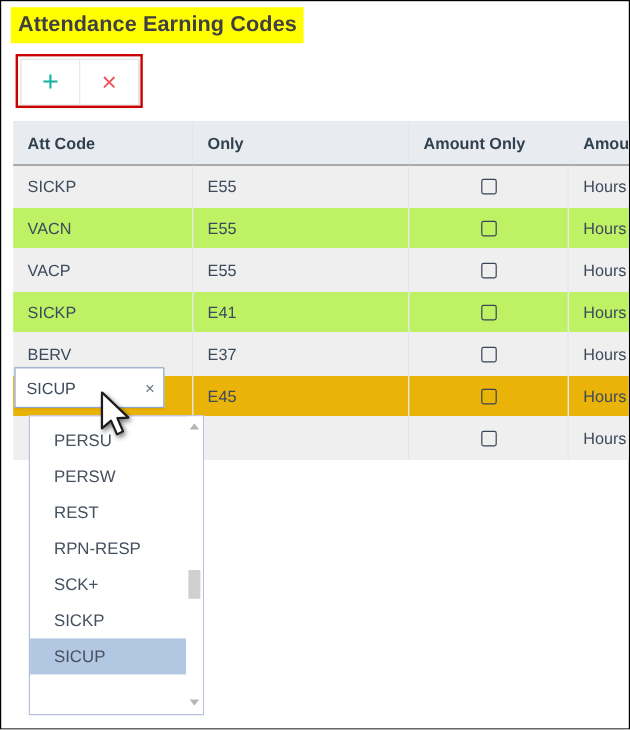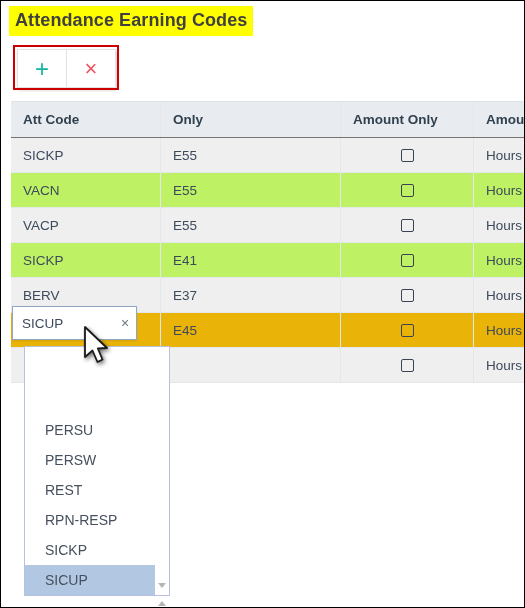--- a/index.html
+++ b/index.html
@@ -159,21 +159,20 @@
     position: absolute;
     left: 23px;
     top: 345px;
     width: 146px;
     height: 250px;
     box-sizing: border-box;
     background: #ffffff;
     border: 1px solid #b7c0de;
     z-index: 7;
     display: flex;
-    align-items: flex-end;
   }
   .dropdown-list {
     flex: 1;
     padding-top: 5px;
     overflow: hidden;
   }
   .dd-item {
     height: 30px;
     line-height: 30px;
     padding-left: 20px;
@@ -318,20 +317,21 @@
     <span class="cell-editor-value">SICUP</span>
     <span class="cell-editor-clear">×</span>
   </div>
 
   <div class="dropdown">
     <div class="dropdown-list">
       <div class="dd-item">PERSU</div>
       <div class="dd-item">PERSW</div>
       <div class="dd-item">REST</div>
       <div class="dd-item">RPN-RESP</div>
+      <div class="dd-item">SCK+</div>
       <div class="dd-item">SICKP</div>
       <div class="dd-item sel">SICUP</div>
     </div>
     <div class="dd-scroll">
       <div class="dd-arrow up">
           <i></i>
         </div>
       <div class="dd-thumb"></div>
       <div class="dd-arrow down">
           <i></i>

